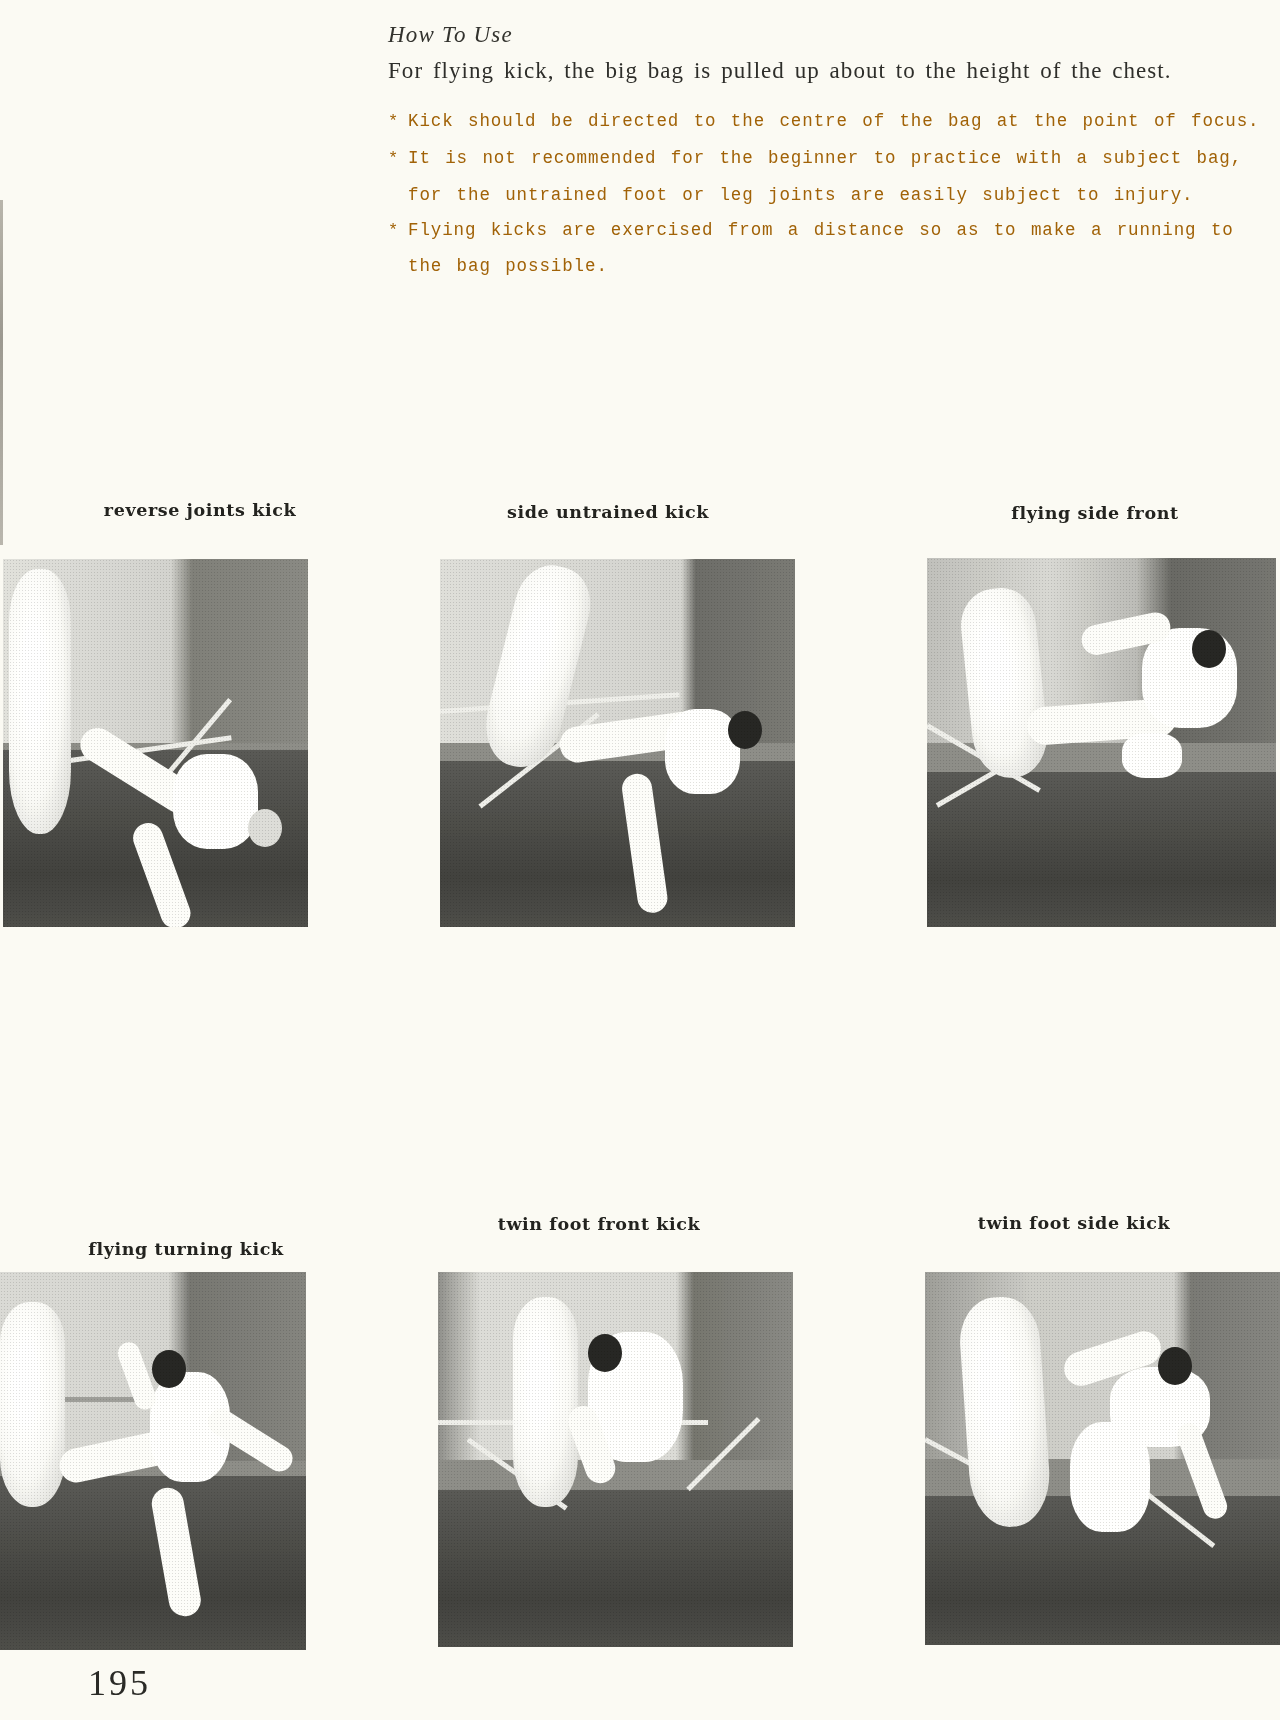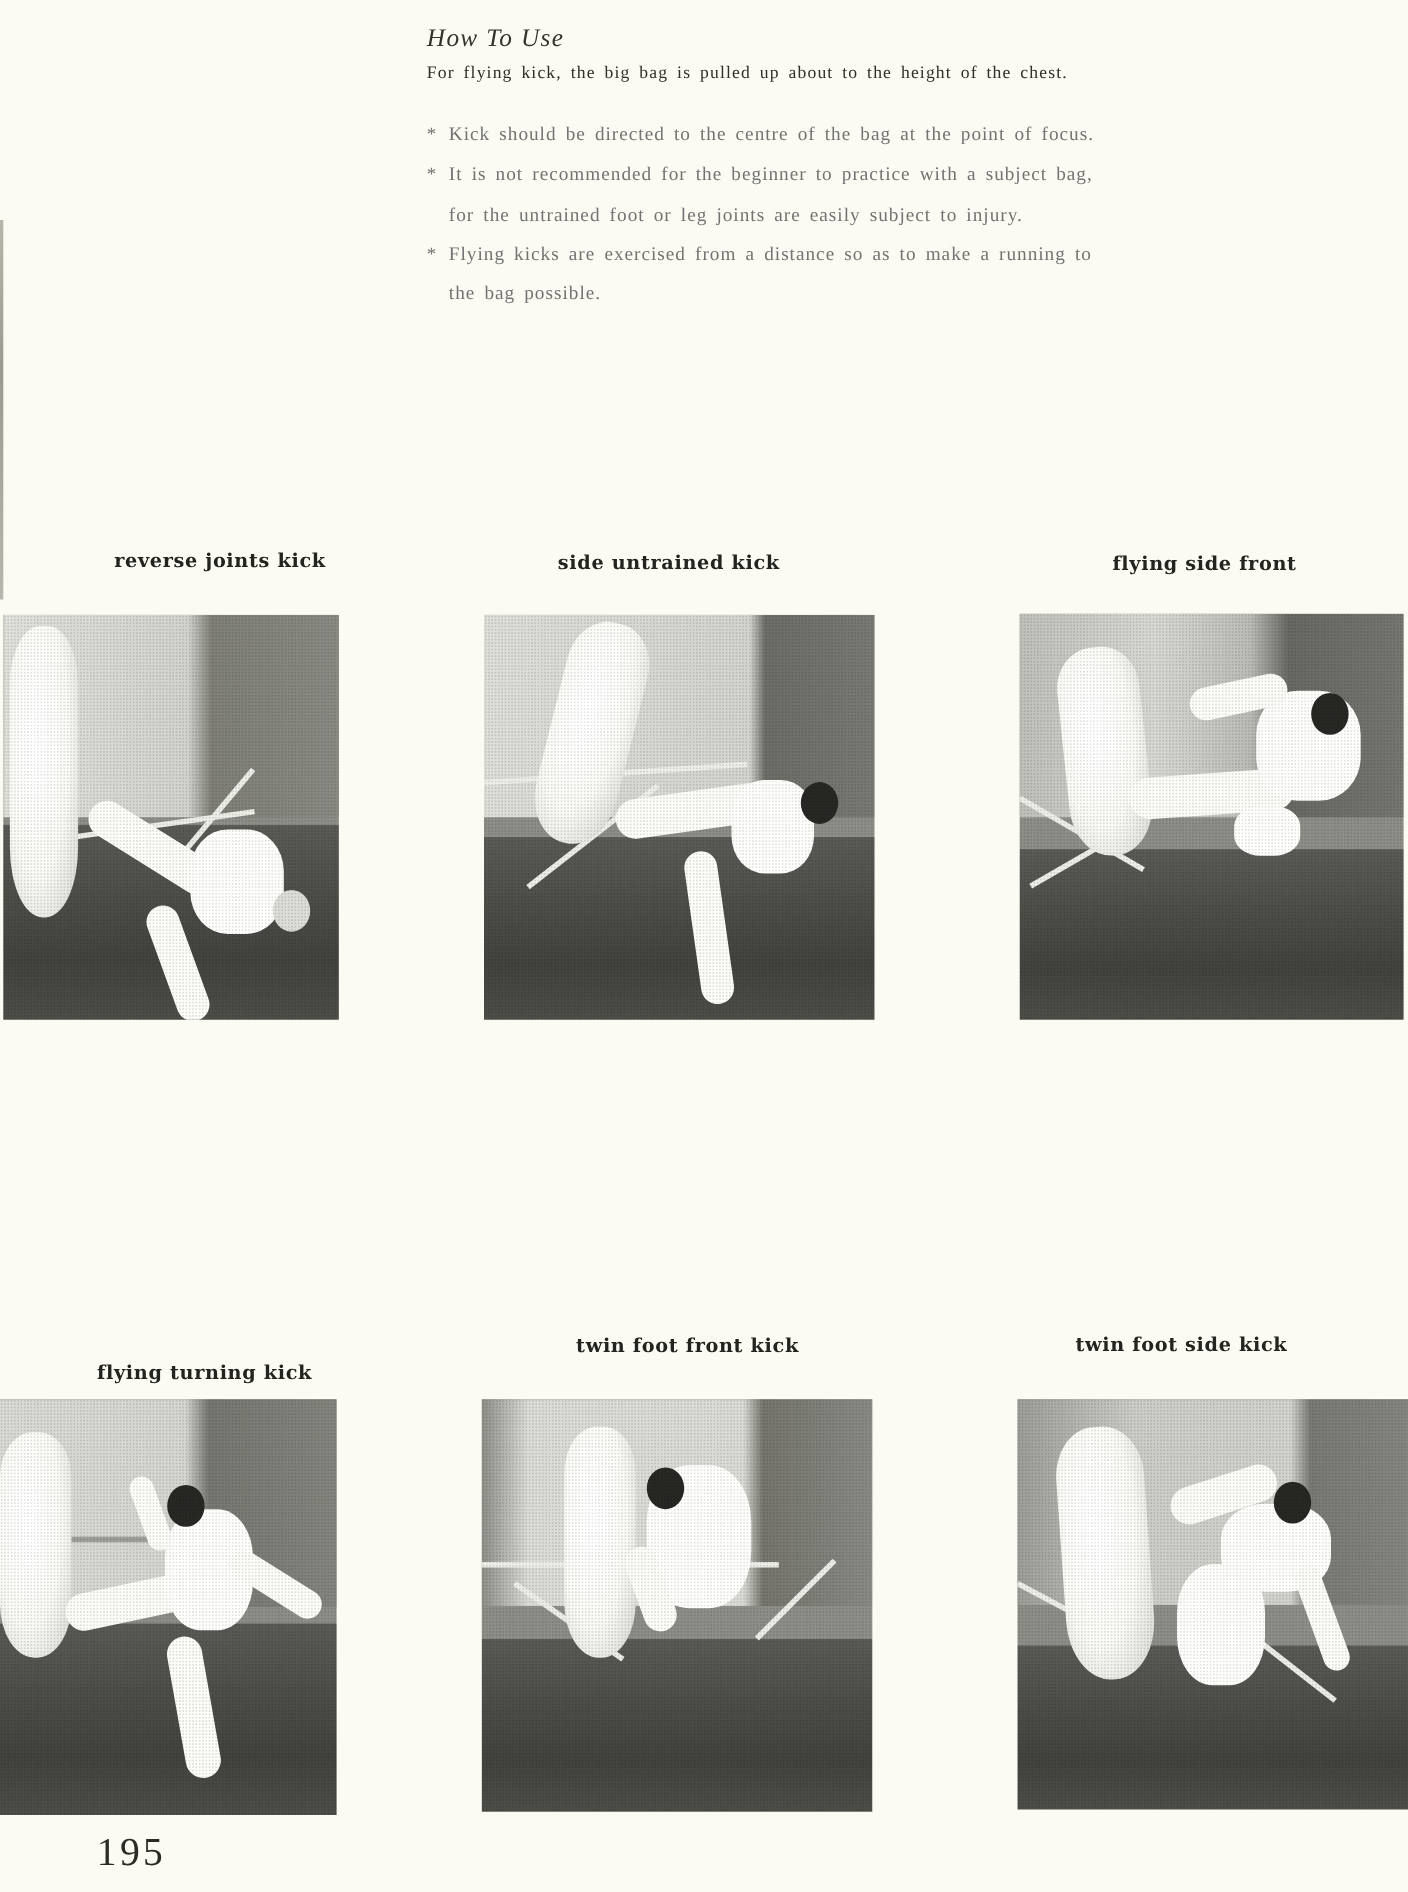--- a/index.html
+++ b/index.html
@@ -15,26 +15,26 @@
   }
   .instructions { position: absolute; left: 388px; top: 18px; width: 800px; }
   .heading {
     position: absolute; left: 0; top: 4px;
     font-family: "Liberation Serif", serif; font-style: italic;
     font-size: 23px; letter-spacing: 1.2px; color: #33332e; white-space: nowrap;
   }
   .lead {
     position: absolute; left: 0; top: 40px;
     font-family: "Liberation Serif", serif;
-    font-size: 16px; letter-spacing: 1.05px; word-spacing: 3px; color: #2e2e2a; white-space: nowrap;
+    font-size: 23px; letter-spacing: 1.05px; word-spacing: 3px; color: #2e2e2a; white-space: nowrap;
   }
   .bullet-line {
     position: absolute; left: 0; white-space: nowrap;
-    font-family: Liberation Serif, serif; font-size: 17.5px;
-    letter-spacing: 0.9px; word-spacing: 3px; color: #737373;
+    font-family: Liberation Mono, monospace; font-size: 17.5px;
+    letter-spacing: 0.9px; word-spacing: 3px; color: #a16207;
   }
   .bullet-line .star { display: inline-block; width: 20px; font-size: 17px; }
   .bullet-line.cont { left: 20px; }
   .caption {
     position: absolute; white-space: nowrap;
     font-family: "DejaVu Serif", serif; font-weight: bold;
     font-size: 17.5px; letter-spacing: 0.6px; color: #23231f;
     transform: translateX(-50%);
   }
   .photo {
@@ -134,21 +134,21 @@
   <div class="bag" style="left:40px; top:30px; width:75px; height:190px; transform:rotate(-6deg)"></div>
   <div class="limb" style="left:100px; top:150px; width:150px; height:38px; transform:rotate(-4deg)"></div>
   <div class="figure" style="left:215px; top:70px; width:95px; height:100px"></div>
   <div class="limb" style="left:155px; top:70px; width:90px; height:30px; transform:rotate(-12deg)"></div>
   <div class="figure" style="left:195px; top:175px; width:60px; height:45px"></div>
   <div class="head" style="left:265px; top:72px"></div>
   <div class="grain"></div>
 </figure>
 
 <div class="caption" style="left:186px; top:1239px">flying turning kick</div>
-<div class="caption" style="left:625px; top:1214px">twin foot front kick</div>
+<div class="caption" style="left:599px; top:1214px">twin foot front kick</div>
 <div class="caption" style="left:1074px; top:1213px">twin foot side kick</div>
 
 <figure class="photo" style="left:0px; top:1272px; width:306px; height:378px; margin:0" aria-label="Photo: practitioner delivering a flying turning kick to a hanging heavy bag">
   <div class="wall" style="background:linear-gradient(90deg,#d6d6d1 0%,#d2d2cd 55%,#777772 62%,#85857f 100%)"></div>
   <div class="floor" style="height:46%"></div>
   <div class="rail" style="left:50px; top:125px; width:110px; transform:rotate(0deg); background:#9d9d98"></div>
   <div class="bag" style="left:0px; top:30px; width:65px; height:205px"></div>
   <div class="limb" style="left:60px; top:180px; width:160px; height:34px; transform:rotate(-12deg)"></div>
   <div class="figure" style="left:150px; top:100px; width:80px; height:110px"></div>
   <div class="limb" style="left:210px; top:130px; width:95px; height:26px; transform:rotate(32deg)"></div>

